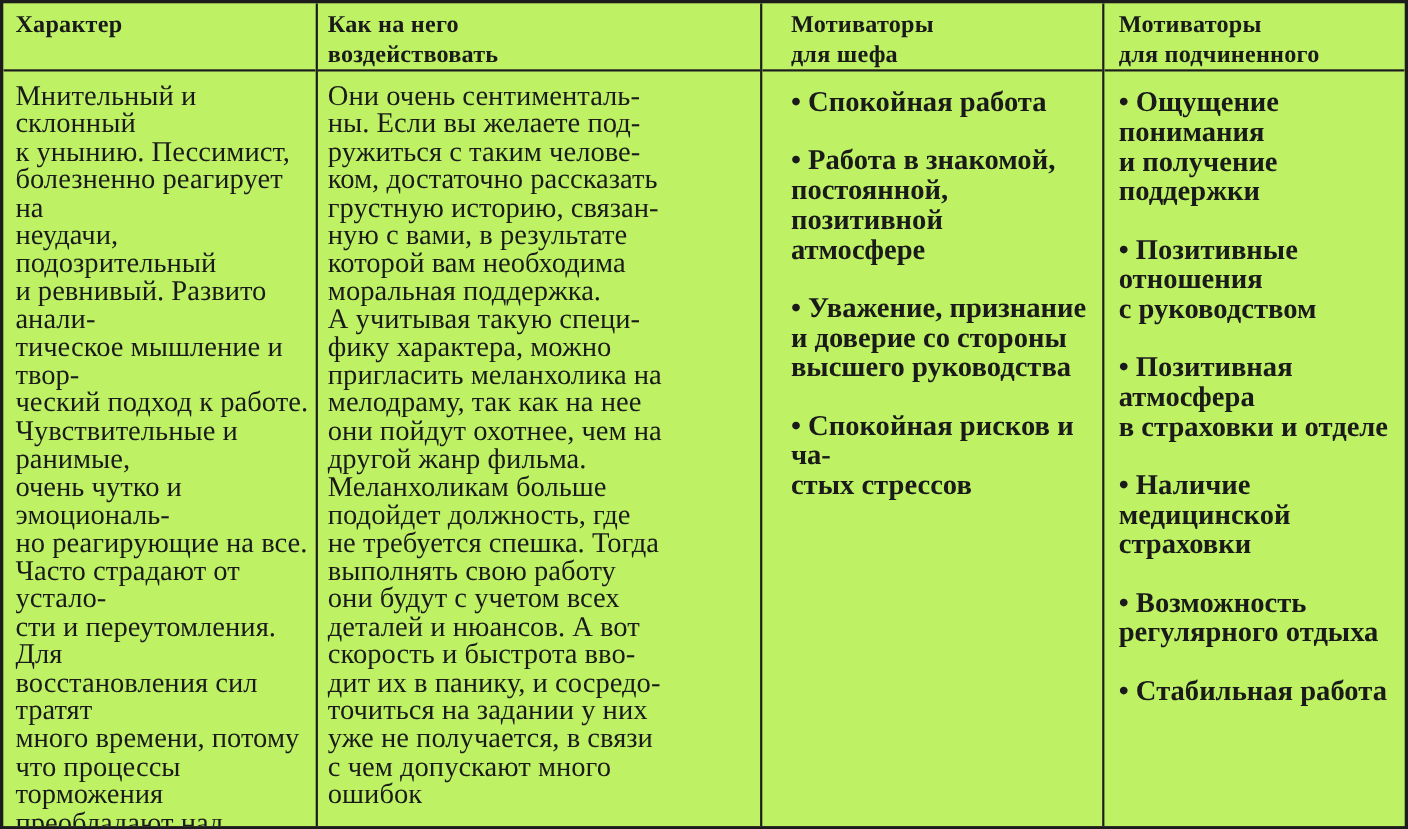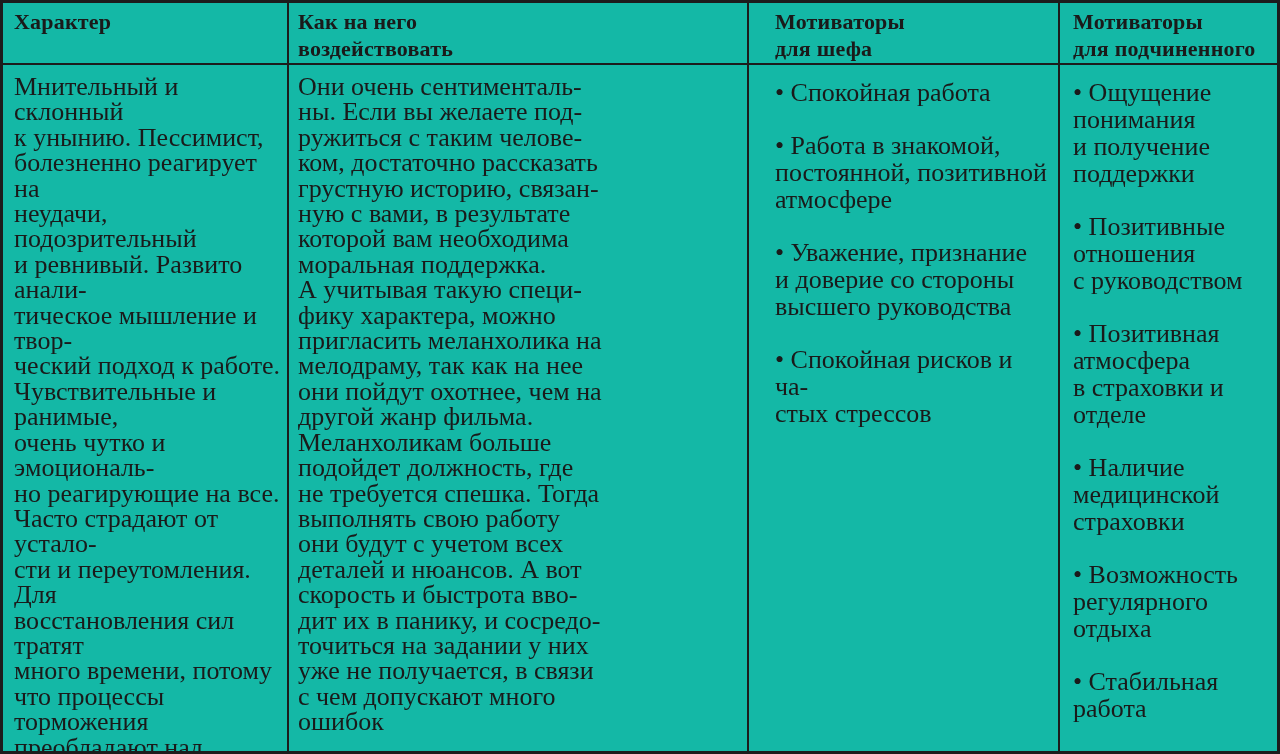--- a/index.html
+++ b/index.html
@@ -5,37 +5,37 @@
   html, body {
     margin: 0;
     padding: 0;
     background: #ffffff;
   }
   .scan-table {
     width: 1280px;
     height: 754px;
     box-sizing: border-box;
     border: 3px solid #1c1c1c;
-    background: #14b8a6;
+    background: #bef264;
     display: flex;
     flex-direction: row;
     font-family: "Liberation Serif", "DejaVu Serif", serif;
     color: #1a1a1a;
     overflow: hidden;
   }
   .col {
     box-sizing: border-box;
     border-right: 2px solid #1c1c1c;
     display: flex;
     flex-direction: column;
     overflow: hidden;
   }
   .col:last-child { border-right: none; }
   .col-character   { width: 286px; }
-  .col-influence   { width: 460px; }
+  .col-influence   { width: 404px; }
   .col-boss        { width: 311px; }
   .col-subordinate { flex: 1; }
 
   .header-cell {
     box-sizing: border-box;
     height: 62px;
     flex: 0 0 62px;
     border-bottom: 2px solid #1c1c1c;
     font-weight: bold;
     font-size: 22px;
@@ -62,20 +62,21 @@
   .col-boss .header-cell,
   .col-boss .body-cell      { padding-left: 26px; padding-right: 6px; }
   .col-subordinate .header-cell,
   .col-subordinate .body-cell { padding-left: 13px; padding-right: 6px; }
 
   .bullets-cell { padding-top: 14px; }
   .bullet-item {
     line-height: 27px;
     white-space: pre-line;
     margin-bottom: 26px;
+    font-weight: bold;
   }
   .bullet-item:last-child { margin-bottom: 0; }
 </style>
 </head>
 <body>
 
 <div class="scan-table">
 
   <div class="col col-character">
     <div class="header-cell">Характер</div>

